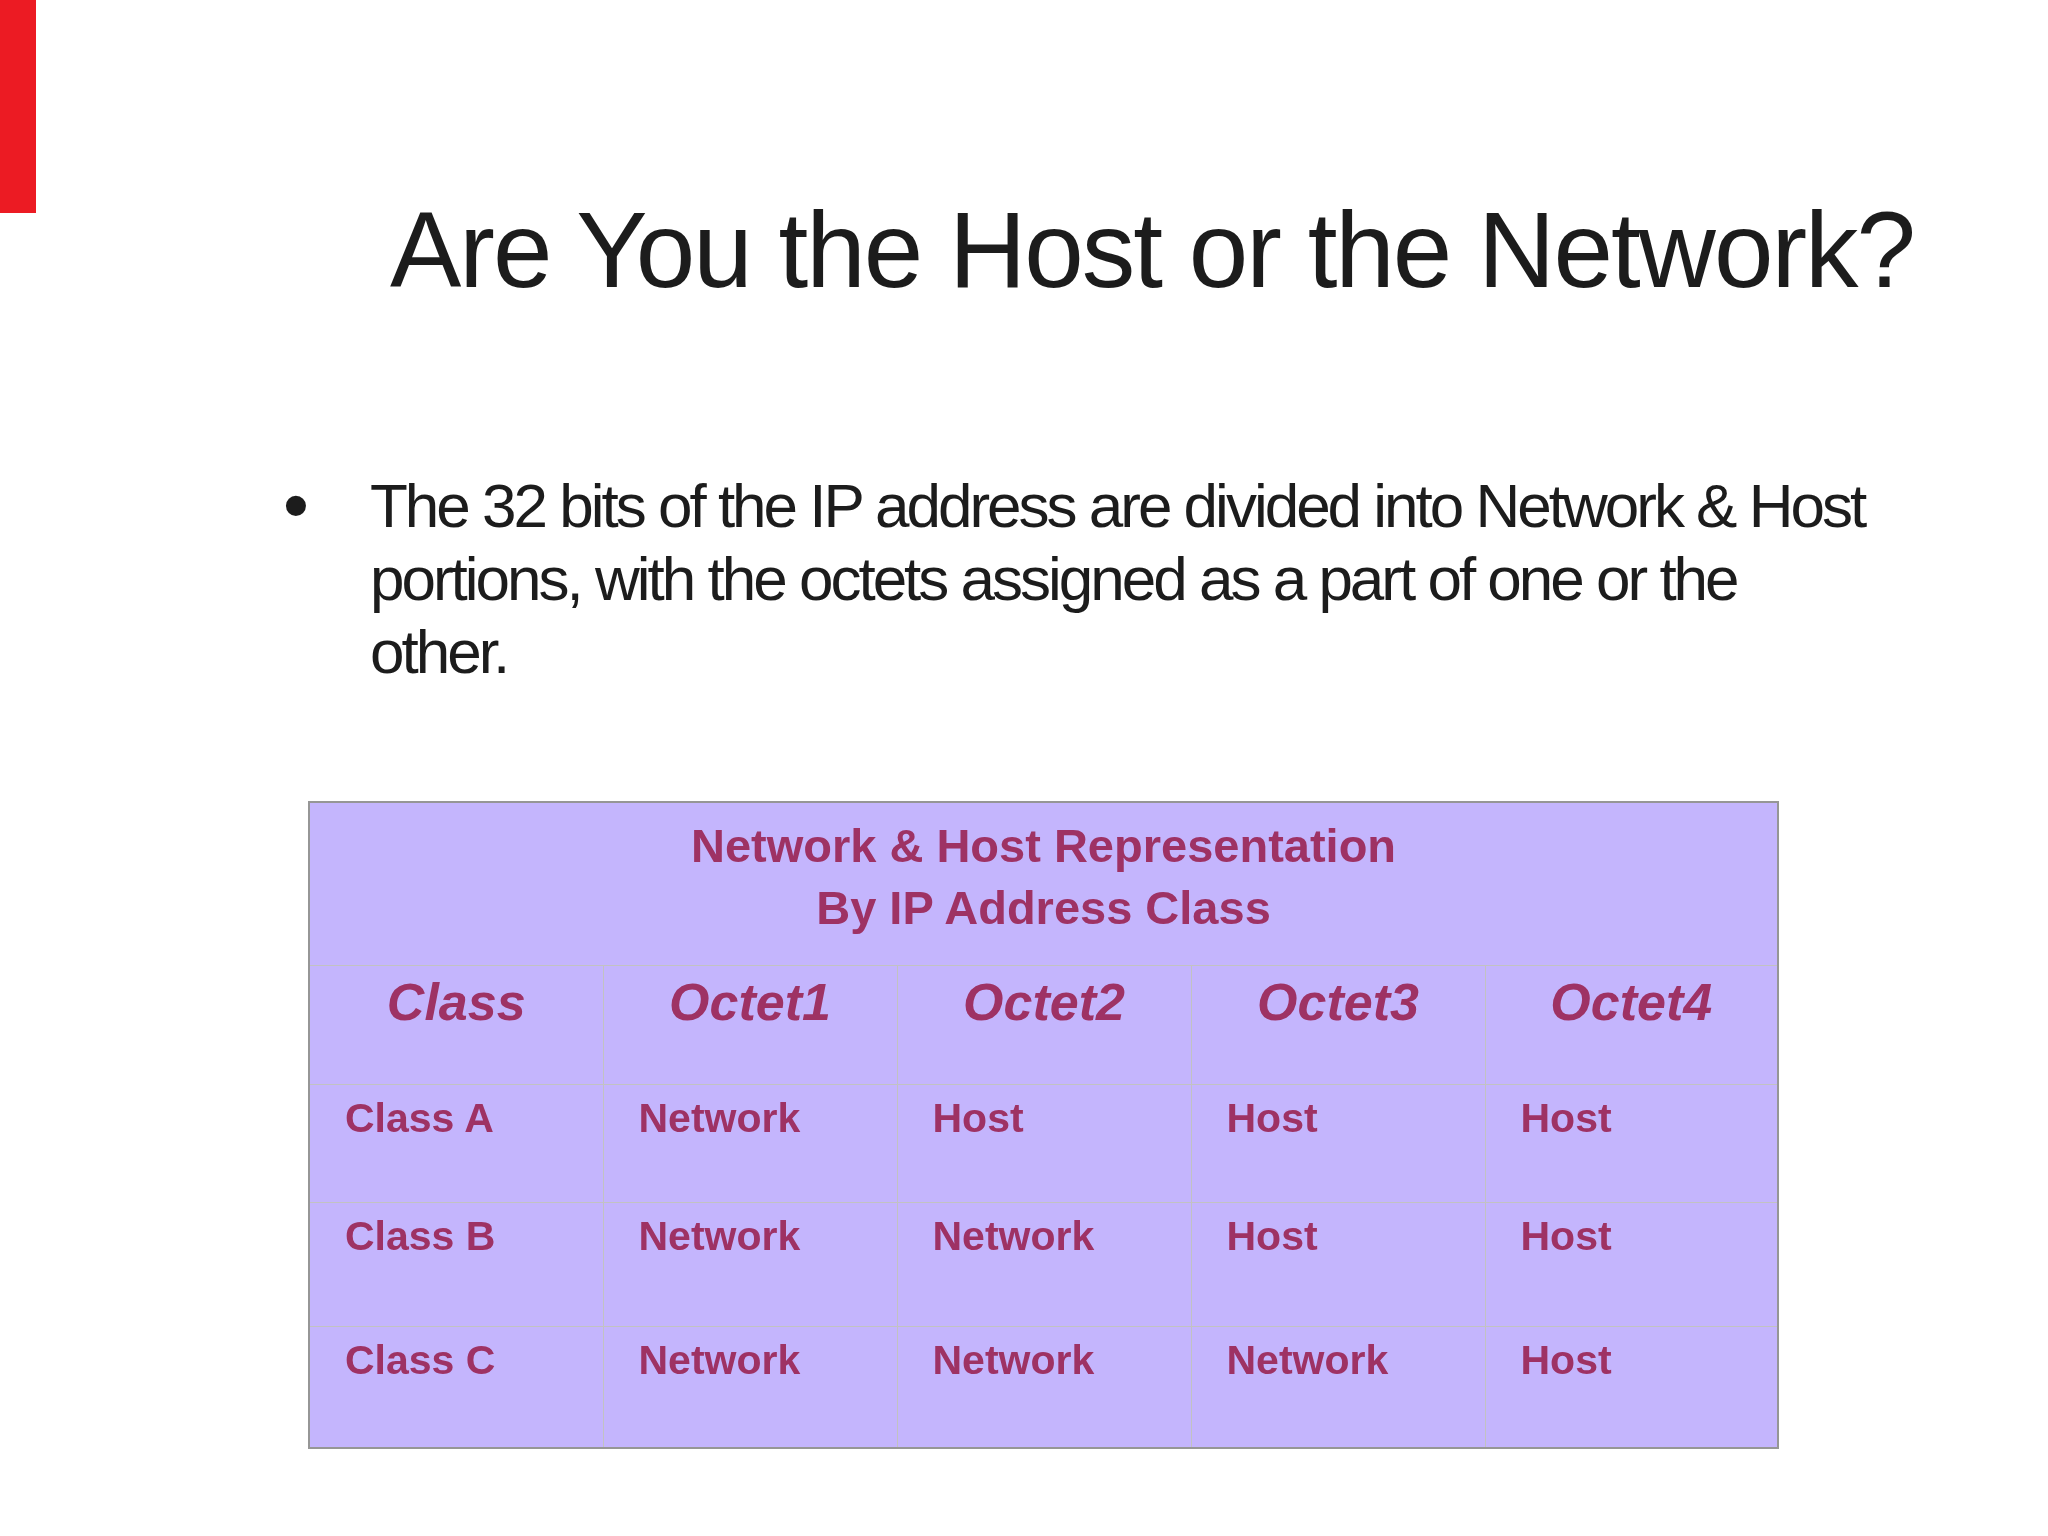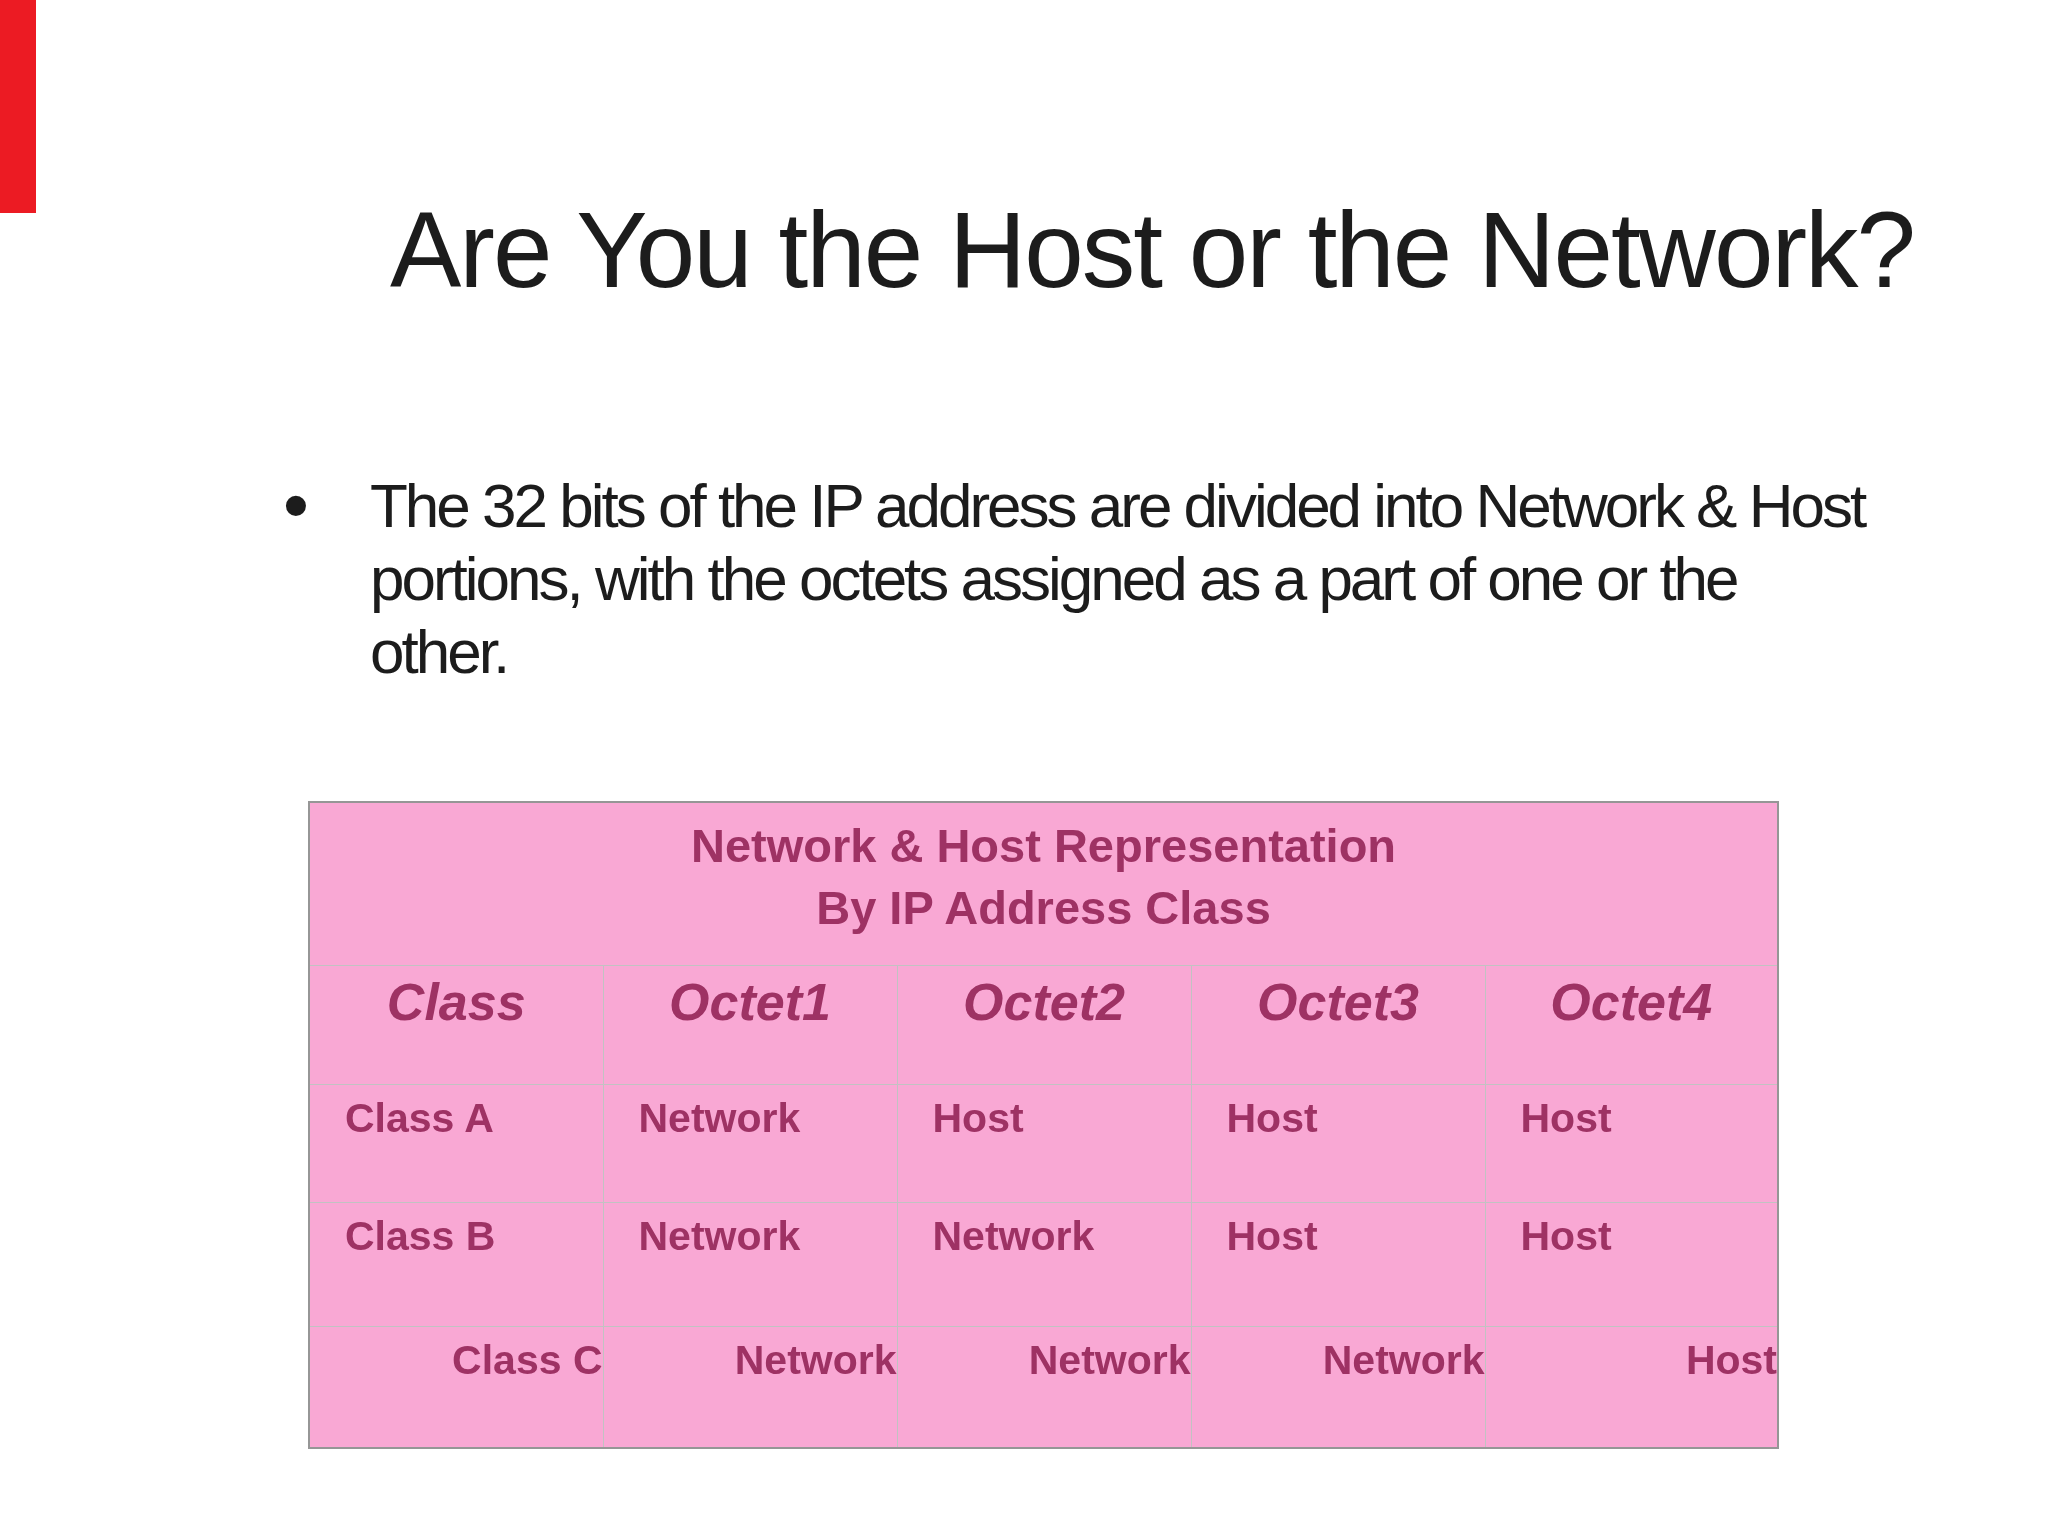--- a/index.html
+++ b/index.html
@@ -63,21 +63,21 @@
   }
 
   
   .ip-table {
     position: absolute;
     left: 308px;
     top: 801px;
     width: 1469px;
     border-collapse: collapse;
     table-layout: fixed;
-    background: #f9a8d4;
+    background: #c4b5fd;
     border: 2px solid #969696;
   }
   .ip-table td, .ip-table th {
     border: 1px solid #C2C2C2;
     vertical-align: top;
     padding: 0;
     overflow: hidden;
   }
   .ip-table .title-cell {
     height: 150px;
@@ -104,21 +104,21 @@
     text-align: left;
     padding-top: 9px;
     padding-left: 35px;
     font-size: 41px;
     line-height: 48px;
     font-weight: 700;
     color: #9E3264;
   }
   .row-a td.data-cell { height: 108px; }
   .row-b td.data-cell { height: 114px; }
-  .row-c td.data-cell { height: 111px; text-align: right; }
+  .row-c td.data-cell { height: 111px; }
 </style>
 </head>
 <body>
 
 <div class="edge-strip"></div>
 
 <div class="slide-title">Are You the Host or the Network?</div>
 
 <div class="bullet-group">
   <span class="bullet-marker">•</span>

